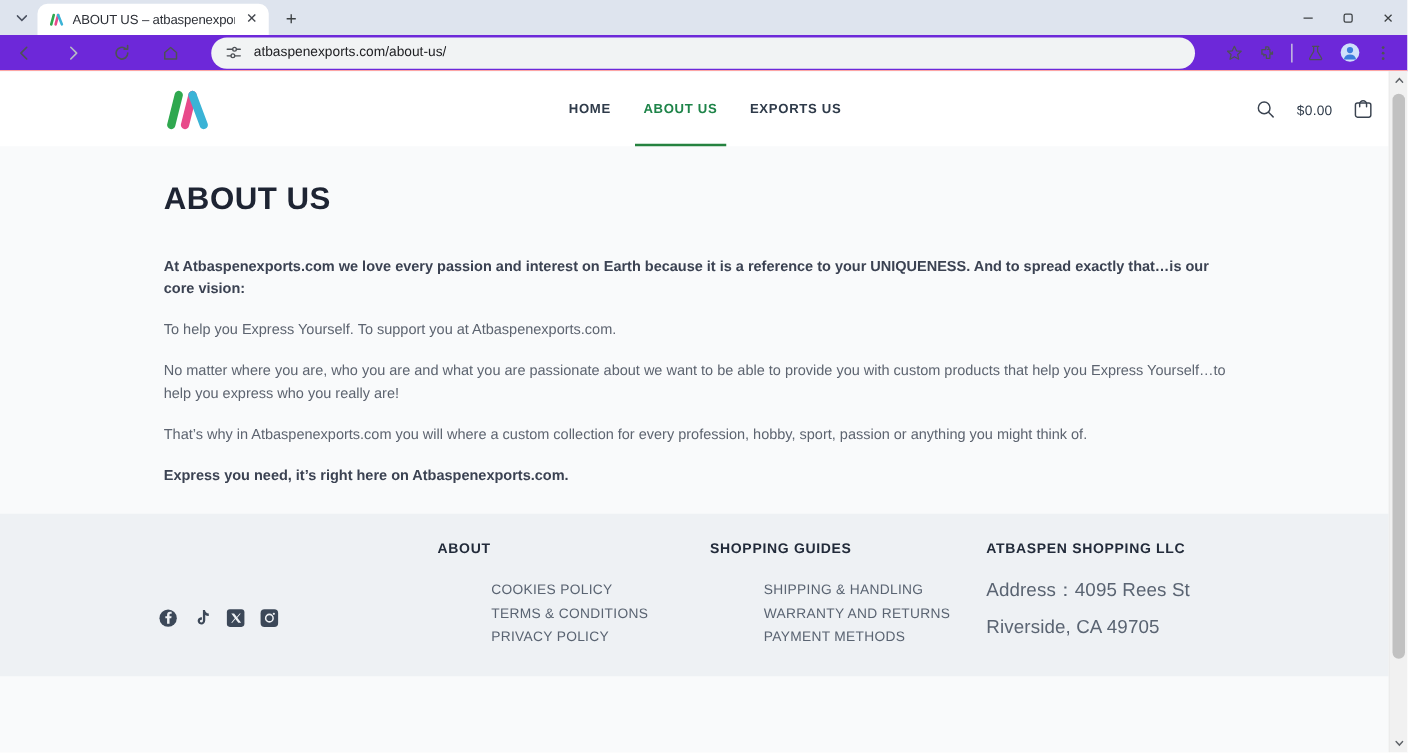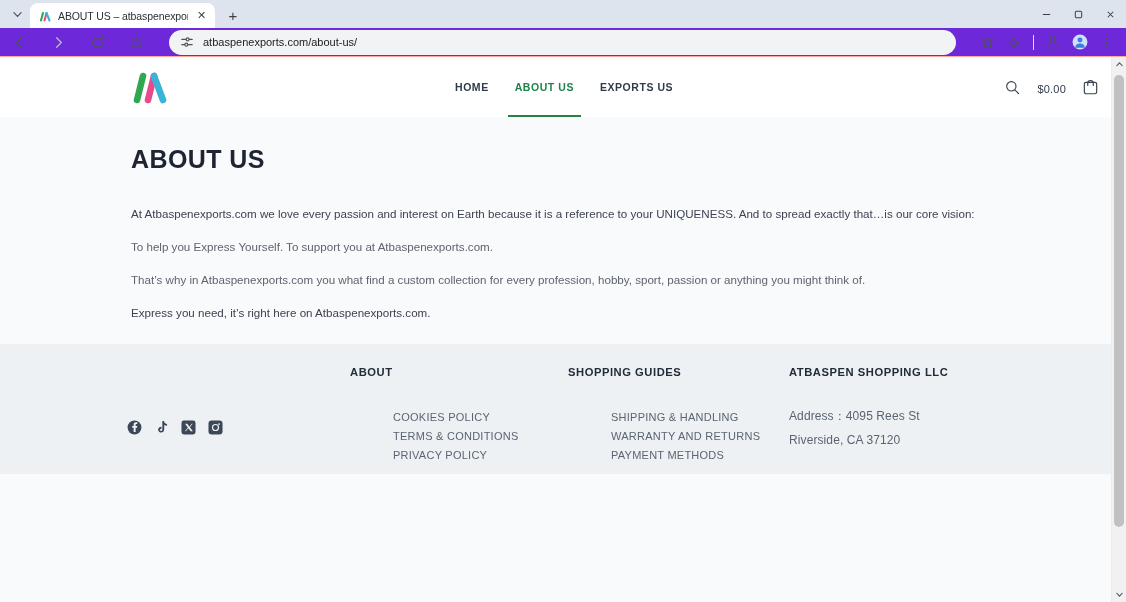--- a/index.html
+++ b/index.html
@@ -209,21 +209,21 @@
     letter-spacing: 0.4px;
     margin-bottom: 31px;
   }
   .para {
     font-size: 11.6px;
     line-height: 1.48;
     color: #5d6470;
     margin-bottom: 16px;
     max-width: 852px;
   }
-  .para.strong { font-weight: 400; color: #3b4252; }
+  .para.strong { font-weight: 700; color: #3b4252; }
   .para.last { margin-bottom: 0; }
 
   
   .site-footer {
     background: #eef1f4;
     padding: 22px 26px 0 0;
     display: flex;
     min-height: 130px;
   }
   .foot-social {
@@ -240,32 +240,32 @@
     display:flex; align-items:center; justify-content:center;
     color: #3c4858;
   }
   .foot-col { flex: 0 0 218px; }
   .foot-col.wide { flex: 1; padding-left: 3px; }
   .foot-head {
     font-size: 11.2px;
     font-weight: 700;
     color: #222b3a;
     letter-spacing: 0.55px;
-    margin-bottom: 29px;
+    margin-bottom: 17px;
   }
   .foot-link {
     font-size: 11px;
     color: #5a6472;
     letter-spacing: 0.25px;
     margin-bottom: 7px;
     line-height: 1.45;
     margin-left: 43px;
   }
   .foot-text {
-    font-size: 12px;
+    font-size: 15px;
     color: #5a6472;
     letter-spacing: 0.1px;
     margin-bottom: 6px;
     line-height: 1.5;
   }
 </style>
 </head>
 <body>
 
 <div class="browser">
@@ -411,21 +411,22 @@
             </svg>
           </span>
         </div>
       </div>
 
       <main class="main">
         <h1 class="page-title">ABOUT US</h1>
 
         <p class="para strong">At Atbaspenexports.com we love every passion and interest on Earth because it is a reference to your UNIQUENESS. And to spread exactly that…is our core vision:</p>
         <p class="para">To help you Express Yourself. To support you at Atbaspenexports.com.</p>
-        <p class="para">That’s why in Atbaspenexports.com you what find a custom collection for every profession, hobby, sport, passion or anything you might think of.</p>
+        <p class="para">No matter where you are, who you are and what you are passionate about we want to be able to provide you with custom products that help you Express Yourself…to help you express who you really are!</p>
+        <p class="para">That’s why in Atbaspenexports.com you will where a custom collection for every profession, hobby, sport, passion or anything you might think of.</p>
         <p class="para strong last">Express you need, it’s right here on Atbaspenexports.com.</p>
       </main>
 
       <footer class="site-footer">
 
         <div class="foot-social">
           <span class="soc">
             <svg width="15" height="15" viewBox="0 0 16 16">
               <circle cx="8" cy="8" r="7.4" fill="#3c4858"></circle>
               <path d="M9.2 8.2 h1.5 l0.25 -1.9 H9.2 V5.2 c0 -0.55 0.2 -0.9 0.95 -0.9 h0.85 V2.6 c -0.2 -0.03 -0.8 -0.08 -1.45 -0.08 -1.5 0 -2.45 0.9 -2.45 2.5 v1.28 H5.6 V8.2 h1.5 v4.7 h2.1 z" fill="#eef1f4"></path>
@@ -465,21 +466,21 @@
           <a class="foot-link">SHIPPING &amp; HANDLING</a>
           <a class="foot-link">WARRANTY AND RETURNS</a>
           <a class="foot-link">PAYMENT METHODS</a>
           
           
         </div>
 
         <div class="foot-col wide">
           <div class="foot-head">ATBASPEN SHOPPING LLC</div>
           <div class="foot-text">Address：4095 Rees St</div>
-          <div class="foot-text">Riverside, CA 37120</div>
+          <div class="foot-text">Riverside, CA 49705</div>
 
         </div>
 
       </footer>
     </div>
 
     <div class="scrollbar">
       <div class="sb-arrow">
         <svg width="7" height="7" viewBox="0 0 8 8">
             <path d="M1 5.4 L4 2.2 L7 5.4" stroke="#5f6368" stroke-width="1.3" fill="none" stroke-linecap="round"></path>

